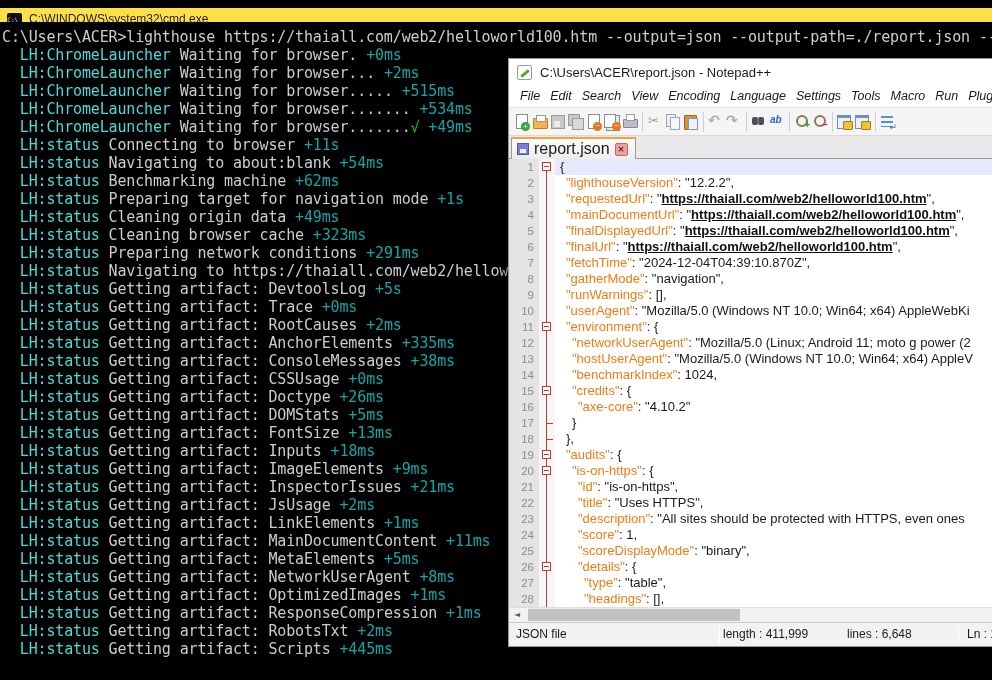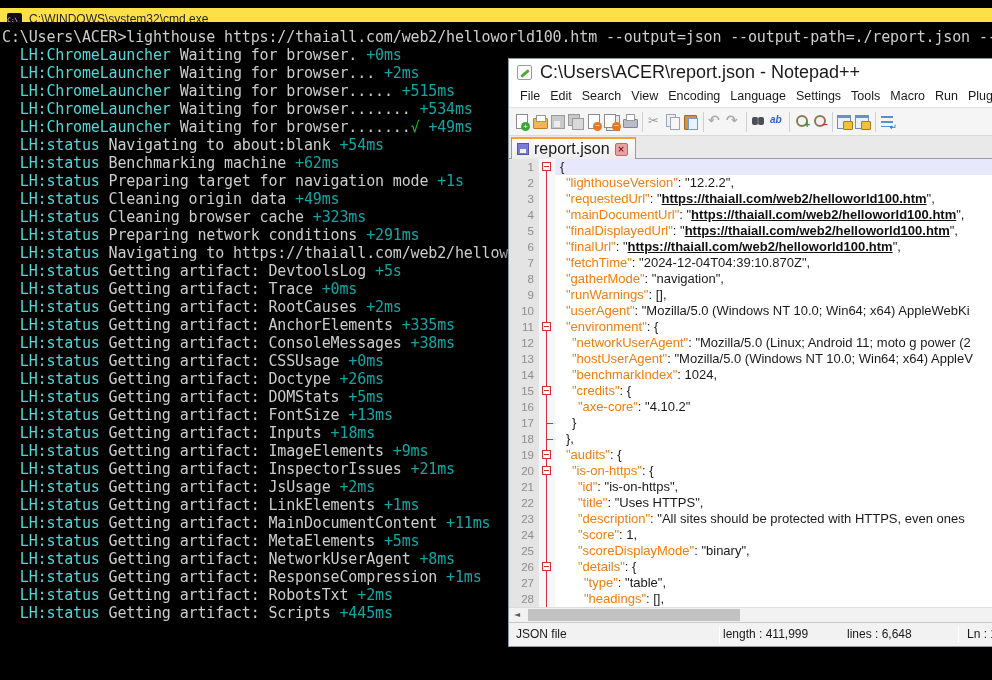--- a/index.html
+++ b/index.html
@@ -26,25 +26,25 @@
   
   .npp { position:absolute; left:508px; top:58px; width:562px; height:589px;
     background:#F2F2F2; border:1px solid #8A9BA8; z-index:2;
     box-shadow:-4px 4px 10px rgba(0,0,0,0.45); display:flex; flex-direction:column; }
   .npp-titlebar { height:26px; background:#FFFFFF; display:flex; align-items:center;
     padding-left:8px; flex:0 0 auto; }
   .npp-appicon { position:relative; width:15px; height:15px; margin-right:8px;
     background:#FDFDFD; border:1px solid #9A9A9A; border-radius:2px; }
   .npp-appicon i { position:absolute; left:2px; top:6px; width:10px; height:3px;
     background:#57A832; transform:rotate(-40deg); border-radius:1px; }
-  .npp-title { font-size:18px; color:#1A1A1A; }
+  .npp-title { font-size:13px; color:#1A1A1A; }
 
   .npp-menubar { height:22px; background:#FFFFFF; display:flex; align-items:center;
     padding-left:6px; flex:0 0 auto; white-space:nowrap; overflow:hidden; }
-  .menu-item { font-size:12.5px; color:#1A1A1A; padding:0 5px; }
+  .menu-item { font-size:12.5px; color:#1A1A1A; padding:0 5px;font-style:italic; }
 
   .npp-toolbar { height:28px; background:#F5F5F5; border-top:1px solid #E2E2E2;
     display:flex; align-items:center; padding-left:4px; flex:0 0 auto; overflow:hidden; }
   .tsep { width:1px; height:20px; background:#CFCFCF; margin:0 3px; flex:0 0 auto; }
   .ic { position:relative; width:17px; height:17px; margin-right:1px; flex:0 0 auto; }
   .ic::before, .ic::after { position:absolute; content:""; }
   .ic-new-file::before { left:3px; top:1px; width:10px; height:13px; background:#FFF; border:1px solid #8A8A8A; }
   .ic-new-file::after { content:"+"; right:0; bottom:-1px; width:9px; height:9px; border-radius:50%;
     background:#3BA53B; color:#FFF; font-size:8px; line-height:9px; text-align:center; }
   .ic-open-file::before { left:2px; top:5px; width:13px; height:9px; background:#F5B54E; border:1px solid #C08020; border-radius:1px; }
@@ -138,20 +138,21 @@
     <span class="cmd-icon">C:\_</span>
     <span class="cmd-title">C:\WINDOWS\system32\cmd.exe</span>
   </div>
   <div class="terminal" id="terminal">
       <div class="trow"><span class="tw">C:\Users\ACER&gt;lighthouse https://thaiall.com/web2/helloworld100.htm --output=json --output-path=./report.json --</span></div>
       <div class="trow"><span class="tc">  LH:ChromeLauncher</span><span class="tw"> Waiting for browser.</span><span class="tt"> +0ms</span></div>
       <div class="trow"><span class="tc">  LH:ChromeLauncher</span><span class="tw"> Waiting for browser...</span><span class="tt"> +2ms</span></div>
       <div class="trow"><span class="tc">  LH:ChromeLauncher</span><span class="tw"> Waiting for browser.....</span><span class="tt"> +515ms</span></div>
       <div class="trow"><span class="tc">  LH:ChromeLauncher</span><span class="tw"> Waiting for browser.......</span><span class="tt"> +534ms</span></div>
       <div class="trow"><span class="tc">  LH:ChromeLauncher</span><span class="tw"> Waiting for browser.......</span><span class="tg">√</span><span class="tt"> +49ms</span></div>
+      <div class="trow"><span class="tc">  LH:status</span><span class="tw"> Connecting to browser</span><span class="tt"> +11s</span></div>
       <div class="trow"><span class="tc">  LH:status</span><span class="tw"> Navigating to about:blank</span><span class="tt"> +54ms</span></div>
       <div class="trow"><span class="tc">  LH:status</span><span class="tw"> Benchmarking machine</span><span class="tt"> +62ms</span></div>
       <div class="trow"><span class="tc">  LH:status</span><span class="tw"> Preparing target for navigation mode</span><span class="tt"> +1s</span></div>
       <div class="trow"><span class="tc">  LH:status</span><span class="tw"> Cleaning origin data</span><span class="tt"> +49ms</span></div>
       <div class="trow"><span class="tc">  LH:status</span><span class="tw"> Cleaning browser cache</span><span class="tt"> +323ms</span></div>
       <div class="trow"><span class="tc">  LH:status</span><span class="tw"> Preparing network conditions</span><span class="tt"> +291ms</span></div>
       <div class="trow"><span class="tc">  LH:status</span><span class="tw"> Navigating to https://thaiall.com/web2/hellow</span></div>
       <div class="trow"><span class="tc">  LH:status</span><span class="tw"> Getting artifact: DevtoolsLog</span><span class="tt"> +5s</span></div>
       <div class="trow"><span class="tc">  LH:status</span><span class="tw"> Getting artifact: Trace</span><span class="tt"> +0ms</span></div>
       <div class="trow"><span class="tc">  LH:status</span><span class="tw"> Getting artifact: RootCauses</span><span class="tt"> +2ms</span></div>
@@ -162,20 +163,21 @@
       <div class="trow"><span class="tc">  LH:status</span><span class="tw"> Getting artifact: DOMStats</span><span class="tt"> +5ms</span></div>
       <div class="trow"><span class="tc">  LH:status</span><span class="tw"> Getting artifact: FontSize</span><span class="tt"> +13ms</span></div>
       <div class="trow"><span class="tc">  LH:status</span><span class="tw"> Getting artifact: Inputs</span><span class="tt"> +18ms</span></div>
       <div class="trow"><span class="tc">  LH:status</span><span class="tw"> Getting artifact: ImageElements</span><span class="tt"> +9ms</span></div>
       <div class="trow"><span class="tc">  LH:status</span><span class="tw"> Getting artifact: InspectorIssues</span><span class="tt"> +21ms</span></div>
       <div class="trow"><span class="tc">  LH:status</span><span class="tw"> Getting artifact: JsUsage</span><span class="tt"> +2ms</span></div>
       <div class="trow"><span class="tc">  LH:status</span><span class="tw"> Getting artifact: LinkElements</span><span class="tt"> +1ms</span></div>
       <div class="trow"><span class="tc">  LH:status</span><span class="tw"> Getting artifact: MainDocumentContent</span><span class="tt"> +11ms</span></div>
       <div class="trow"><span class="tc">  LH:status</span><span class="tw"> Getting artifact: MetaElements</span><span class="tt"> +5ms</span></div>
       <div class="trow"><span class="tc">  LH:status</span><span class="tw"> Getting artifact: NetworkUserAgent</span><span class="tt"> +8ms</span></div>
+      <div class="trow"><span class="tc">  LH:status</span><span class="tw"> Getting artifact: OptimizedImages</span><span class="tt"> +1ms</span></div>
       <div class="trow"><span class="tc">  LH:status</span><span class="tw"> Getting artifact: ResponseCompression</span><span class="tt"> +1ms</span></div>
       <div class="trow"><span class="tc">  LH:status</span><span class="tw"> Getting artifact: RobotsTxt</span><span class="tt"> +2ms</span></div>
       <div class="trow"><span class="tc">  LH:status</span><span class="tw"> Getting artifact: Scripts</span><span class="tt"> +445ms</span></div>
     </div>
 
   <div class="npp">
     <div class="npp-titlebar">
       <span class="npp-appicon">
           <i></i>
         </span>

